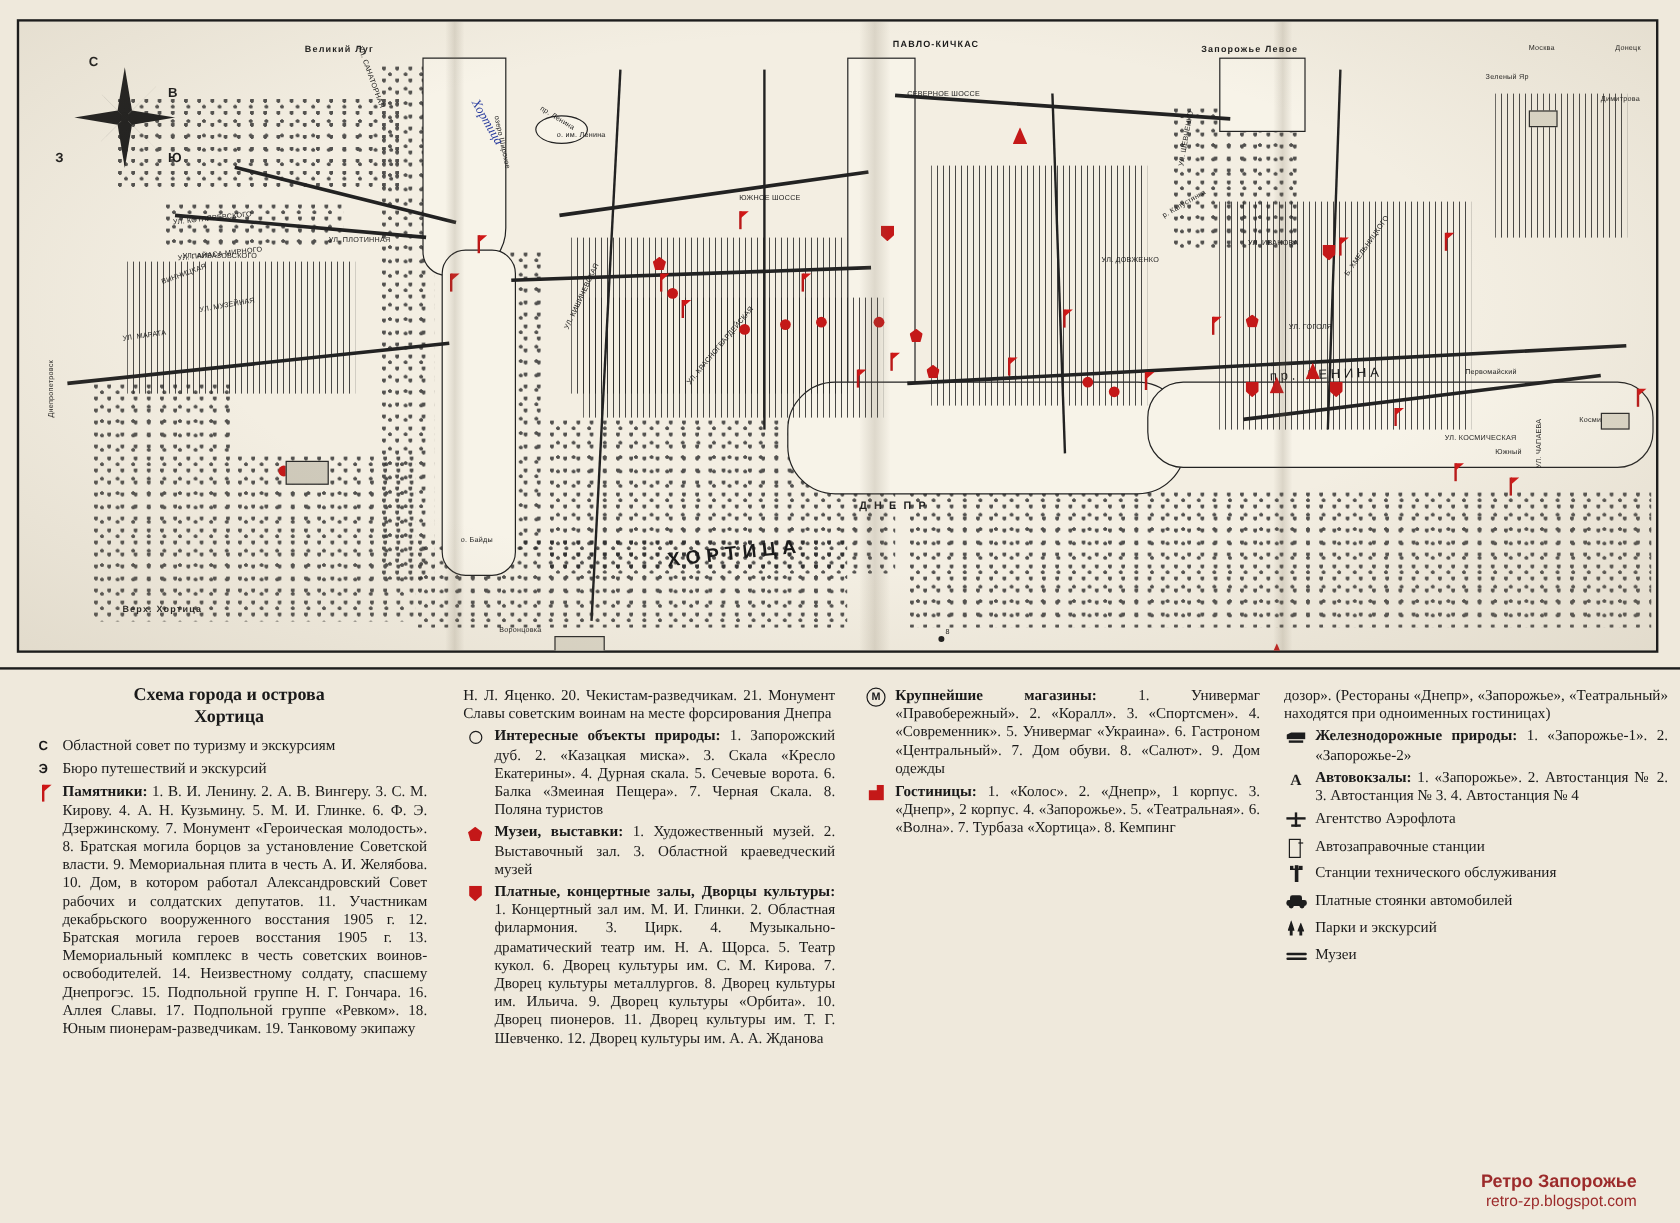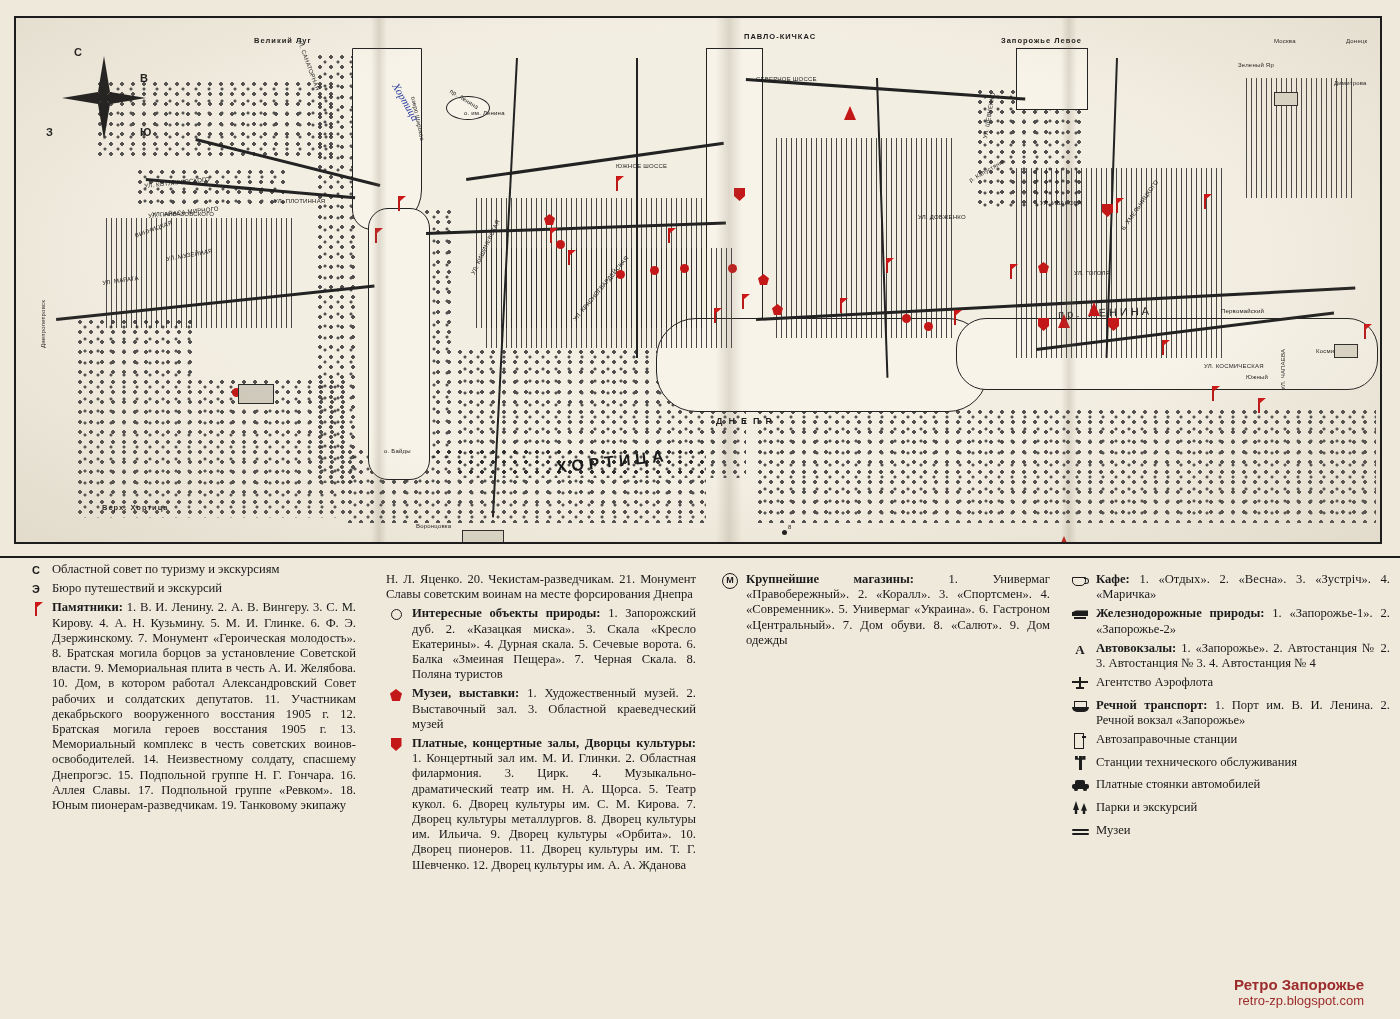--- a/index.html
+++ b/index.html
@@ -385,20 +385,24 @@
     <div class="fold f2"></div>
     <div class="fold f3"></div>
     <div class="vignette"></div>
   </div>
 </div>
 
 <div id="legend">
   <div class="legend-inner">
 
     <div class="col col1">
+      <div class="ttl">
+        <span>Схема города и острова</span><br>
+        <span>Хортица</span>
+      </div>
 
       <div class="entry">
         <span class="sym">С</span>
         <span>Областной совет по туризму и экскурсиям</span>
       </div>
       <div class="entry">
         <span class="sym">Э</span>
         <span>Бюро путешествий и экскурсий</span>
       </div>
 
@@ -448,36 +452,34 @@
 
 
       <div class="entry">
         <span class="sym">
             <span class="s-circ">M</span>
           </span>
         <b>Крупнейшие магазины:</b>
         <span>1. Универмаг «Правобережный». 2. «Коралл». 3. «Спортсмен». 4. «Современник». 5. Универмаг «Украина». 6. Гастроном «Центральный». 7. Дом обуви. 8. «Салют». 9. Дом одежды</span>
       </div>
 
+      <div class="entry">
+        <span class="sym">
+            <span class="s-hotel"></span>
+          </span>
+        <b>Гостиницы:</b>
+        <span>1. «Колос». 2. «Днепр», 1 корпус. 3. «Днепр», 2 корпус. 4. «Запорожье». 5. «Театральная». 6. «Волна». 7. Турбаза «Хортица». 8. Кемпинг</span>
+      </div>
 
     </div>
 
     <div class="col col4">
       <div style="height:10px"></div>
-
-      <div class="entry">
-        <span class="sym">
-            <span class="s-cafe">
-              <i></i>
-              <u></u>
-            </span>
-          </span>
-        <b>Кафе:</b>
-        <span>1. «Отдых». 2. «Весна». 3. «Зустріч». 4. «Маричка»</span>
-      </div>
+      <div class="para">дозор». (Рестораны «Днепр», «Запорожье», «Театральный» находятся при одноименных гостиницах)</div>
+
 
       <div class="entry">
         <span class="sym">
             <span class="s-train">
               <i></i>
               <u></u>
             </span>
           </span>
         <b>Железнодорожные природы:</b>
         <span>1. «Запорожье-1». 2. «Запорожье-2»</span>
@@ -495,30 +497,20 @@
         <span class="sym">
             <span class="s-plane">
               <i></i>
               <u></u>
               <s></s>
             </span>
           </span>
         <span>Агентство Аэрофлота</span>
       </div>
 
-      <div class="entry">
-        <span class="sym">
-            <span class="s-ship">
-              <i></i>
-              <u></u>
-            </span>
-          </span>
-        <b>Речной транспорт:</b>
-        <span>1. Порт им. В. И. Ленина. 2. Речной вокзал «Запорожье»</span>
-      </div>
 
       <div class="flat">
         <span class="sym">
             <span class="s-fuel">
               <i></i>
               <u></u>
             </span>
           </span>
         <span>Автозаправочные станции</span>
       </div>

